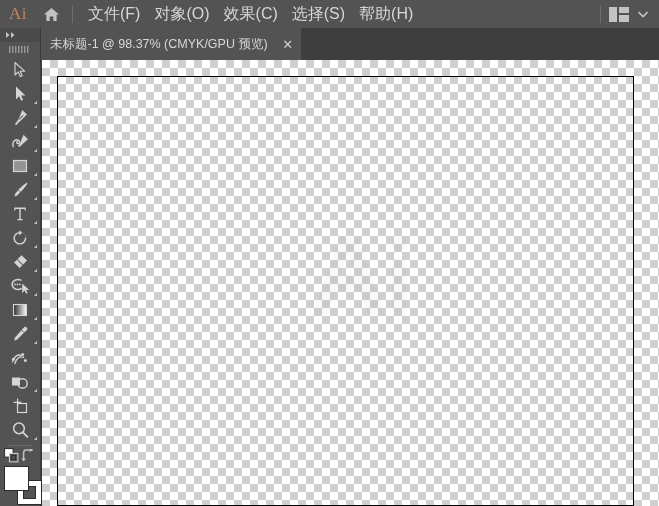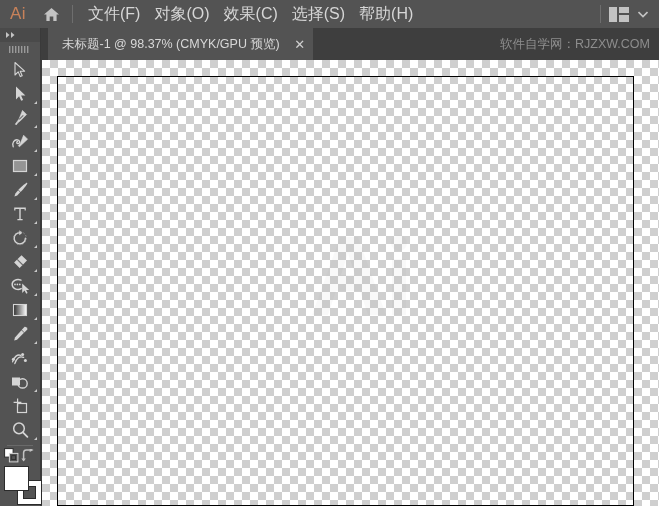--- a/index.html
+++ b/index.html
@@ -34,21 +34,21 @@
   .ai-logo {
     width: 36px;
     height: 28px;
     display: flex;
     align-items: center;
     justify-content: center;
     color: #c8825a;
     font-size: 17px;
     font-weight: normal;
     letter-spacing: 0.5px;
-    font-family: Liberation Sans, sans-serif;
+    font-family: Liberation Serif, serif;
   }
   .home-btn {
     width: 30px; height: 28px;
     display: flex; align-items: center; justify-content: center;
   }
   .menu-sep {
     width: 1px;
     height: 18px;
     background: #6e6e6e;
     margin: 0 6px;
@@ -95,21 +95,21 @@
     background: #3e3e3e;
   }
   .tab-gutter {
     position: absolute;
     left: 0; top: 0;
     width: 30px; height: 32px;
     background: #3c3c3c;
   }
   .doc-tab {
     position: absolute;
-    left: 48px; top: 0;
+    left: 36px; top: 0;
     height: 32px;
     background: #535353;
     display: flex;
     align-items: center;
     padding: 0 7px 0 14px;
     box-sizing: border-box;
   }
   .doc-tab-title {
     color: #d8d8d8;
     font-size: 12.5px;
@@ -300,21 +300,20 @@
   </div>
 
   <div class="tabbar">
     <div class="tab-gutter"></div>
 
     <div class="doc-tab">
       <span class="doc-tab-title">未标题-1 @ 98.37% (CMYK/GPU 预览)</span>
       <span class="tab-close">✕</span>
     </div>
 
-    <div class="watermark">软件自学网：RJZXW.COM</div>
   </div>
 
   <div class="toolbar">
 
     <div class="tb-collapse">
       <svg width="16" height="8" viewBox="0 0 16 8" aria-hidden="true">
         <path d="M1 1 L4.5 4 L1 7 Z" fill="#c3c3c3"></path>
         <path d="M6 1 L9.5 4 L6 7 Z" fill="#c3c3c3"></path>
       </svg>
     </div>

